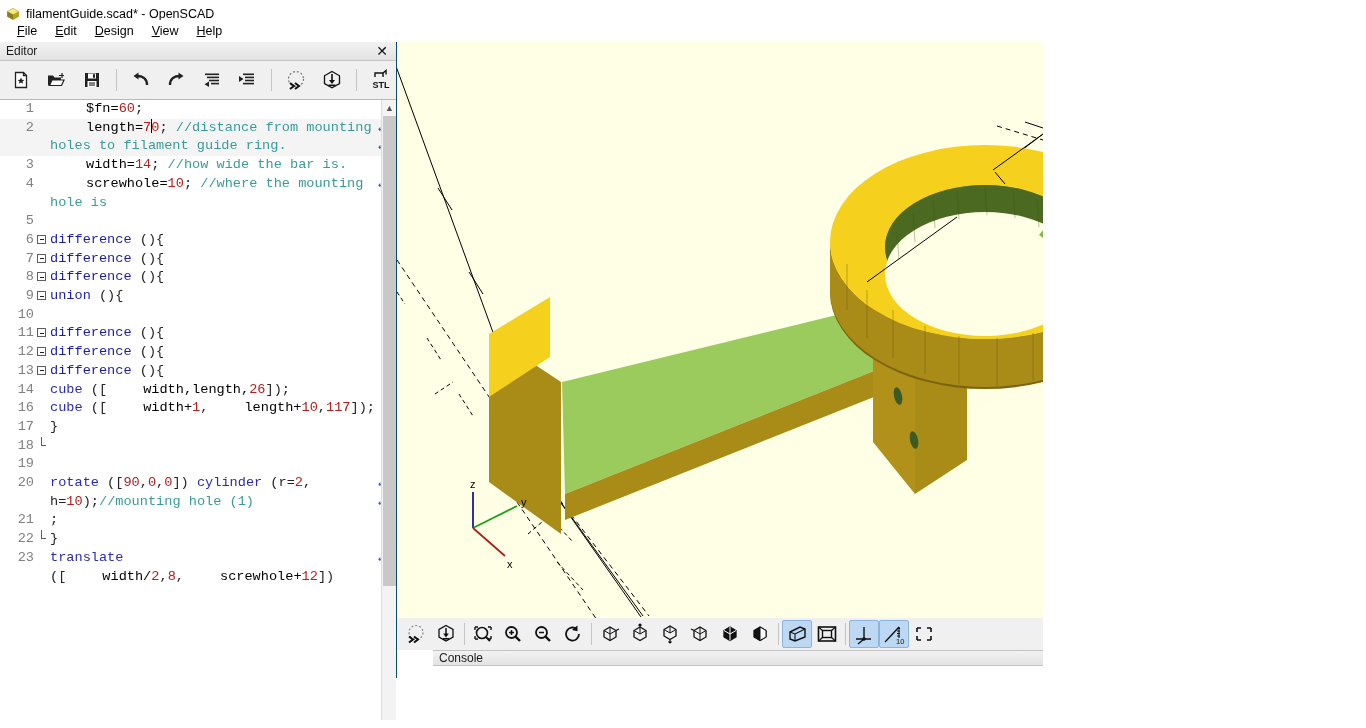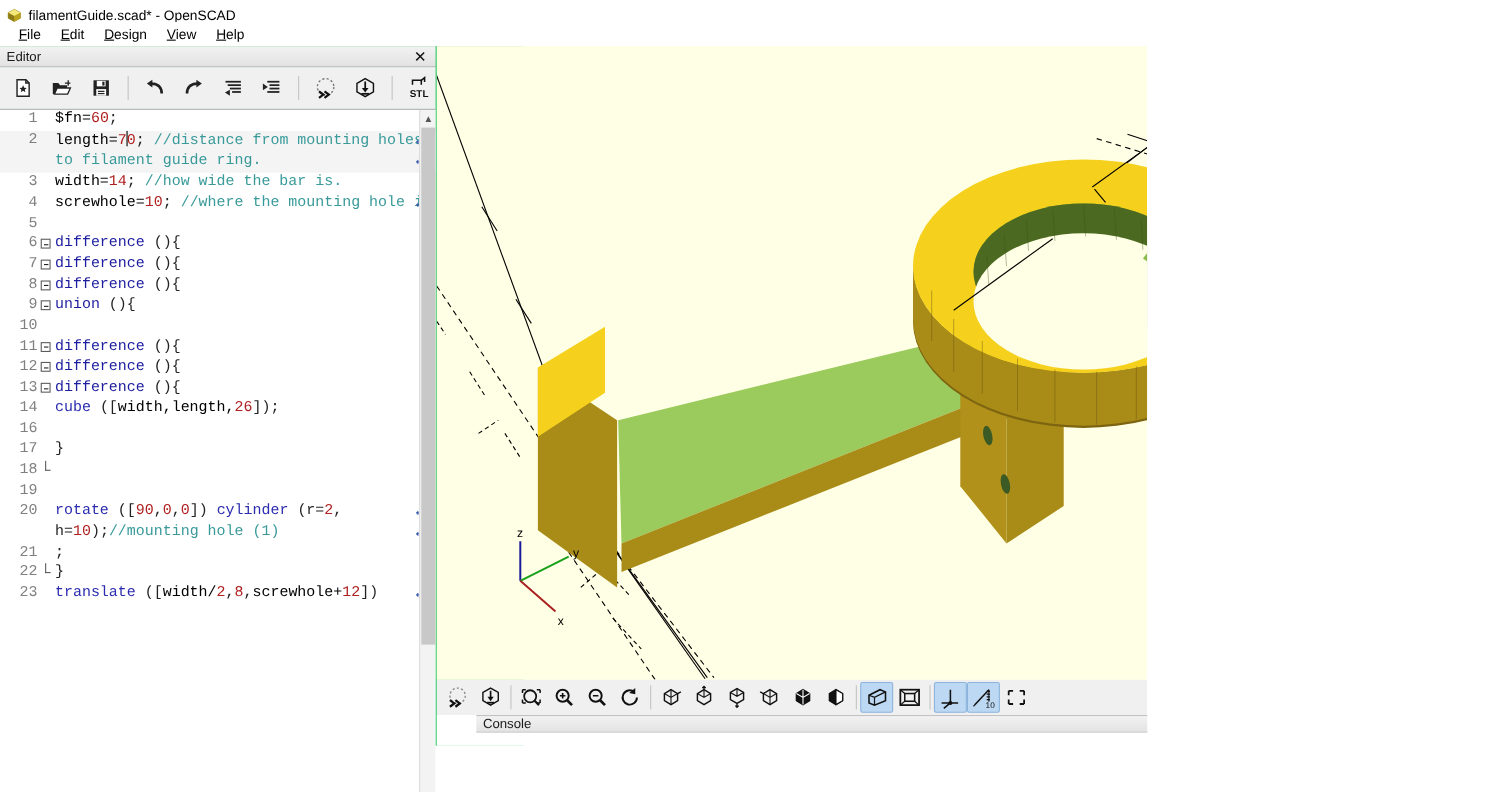--- a/index.html
+++ b/index.html
@@ -42,21 +42,21 @@
     font-size: 12.5px; color: #000000;
     padding: 2px 9px;
     cursor: default;
     white-space: nowrap;
   }
   .menu-item u { text-decoration: underline; }
 
   
   .editor-dock {
     position: absolute; left: 0; top: 42px; width: 476px; height: 636px;
-    background: #22c55e;
+    background: #0c4a6e;
     border-right: 1px solid #9a9a9a;
   }
   .editor-titlebar {
     position: absolute; left: 0; top: 0; width: 396px; height: 19px;
     background: linear-gradient(to bottom, #f2f2f2 0%, #e3e3e3 100%);
     border-bottom: 1px solid #c2c2c2;
     display: flex; align-items: center;
   }
   .editor-title {
     font-size: 12px; color: #1a1a1a; padding-left: 6px;
@@ -144,21 +144,21 @@
     white-space: pre-wrap;
     word-break: break-word;
     padding-left: 3px;
     position: relative;
   }
   .tok-kw   { color: #1d1da0; }
   .tok-fn   { color: #2b2bb0; }
   .tok-num  { color: #b02020; }
   .tok-com  { color: #3a9a9a; }
   .tok-punc { color: #222222; }
-  .tok-plain{ color: #000000; }
+  .tok-plain{ color: #000000; margin-left: 36px; }
   .caret {
     display: inline-block; width: 1px; height: 14px;
     background: #000; vertical-align: -2px;
     margin: 0 -0.5px;
   }
   .wrap-marker {
     position: absolute; right: 6px; top: 0;
     width: 12px; height: 18.7px;
     color: #3355aa; font-size: 12px;
     line-height: 18.7px;
@@ -437,20 +437,21 @@
             <div class="fold-col">
               <div class="fold-line"></div>
             </div>
             <div class="code-text"><span class="tok-fn">cube</span><span class="tok-punc"> ([</span><span class="tok-plain">width,length,</span><span class="tok-num">26</span><span class="tok-punc">]);</span></div>
           </div>
           <div class="code-line">
             <div class="gutter">16</div>
             <div class="fold-col">
               <div class="fold-line"></div>
             </div>
+            <div class="code-text"><span class="tok-fn">cube</span><span class="tok-punc"> ([</span><span class="tok-plain">width+</span><span class="tok-num">1</span><span class="tok-punc">,</span><span class="tok-plain">length+</span><span class="tok-num">10</span><span class="tok-punc">,</span><span class="tok-num">117</span><span class="tok-punc">]);</span></div>
           </div>
           <div class="code-line">
             <div class="gutter">17</div>
             <div class="fold-col">
               <div class="fold-line"></div>
             </div>
             <div class="code-text"><span class="tok-punc">}</span></div>
           </div>
           <div class="code-line">
             <div class="gutter">18</div>

